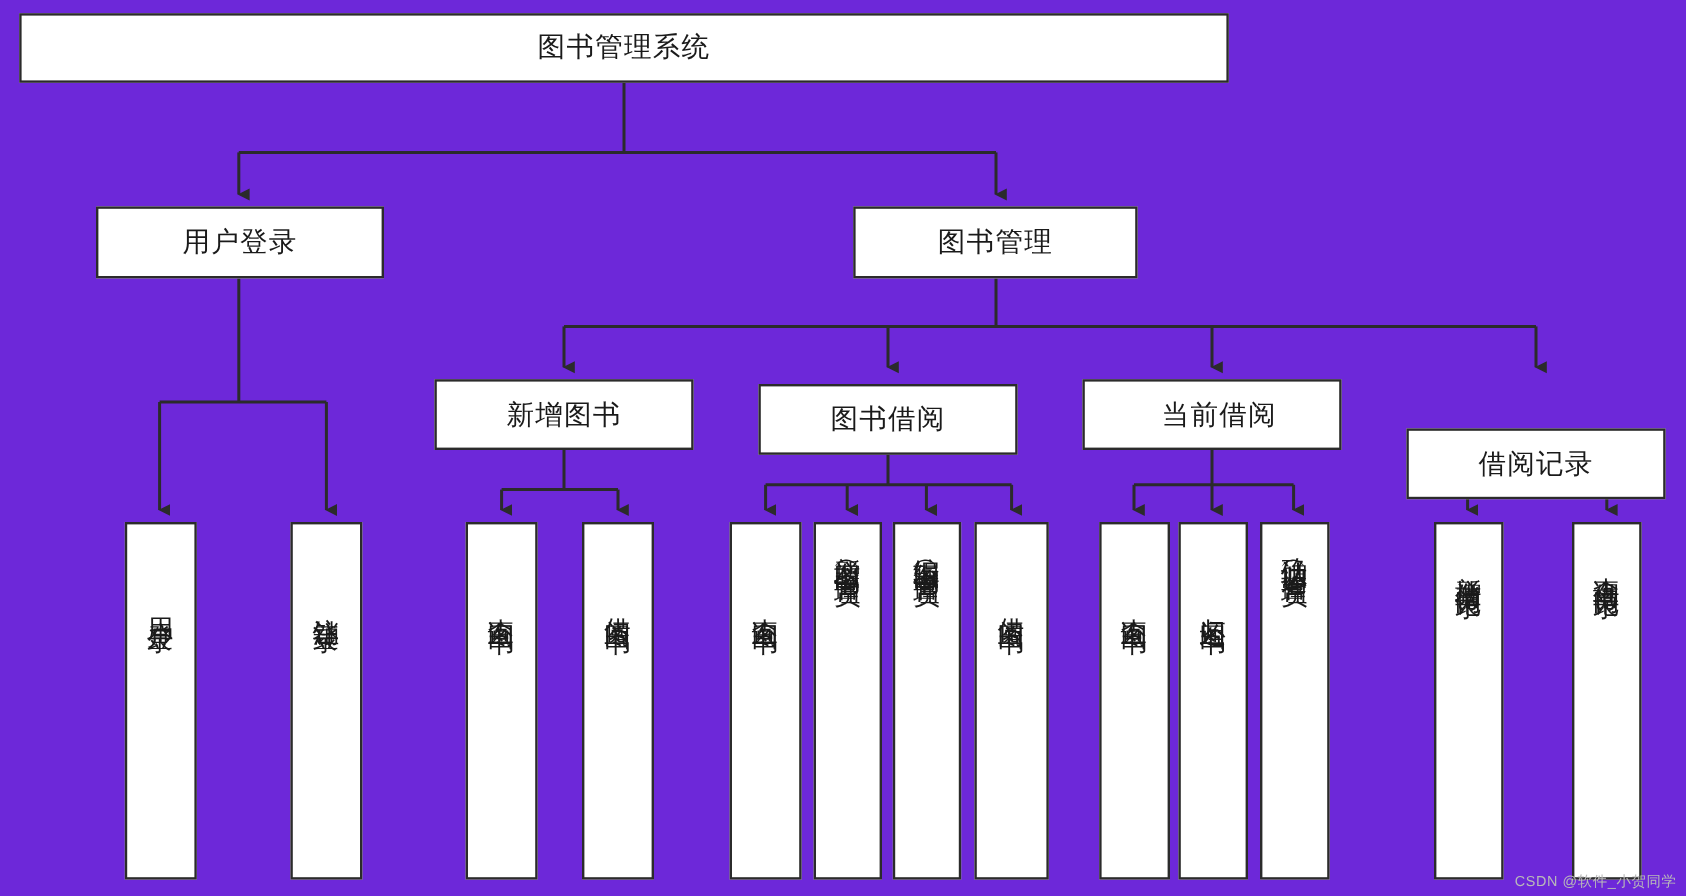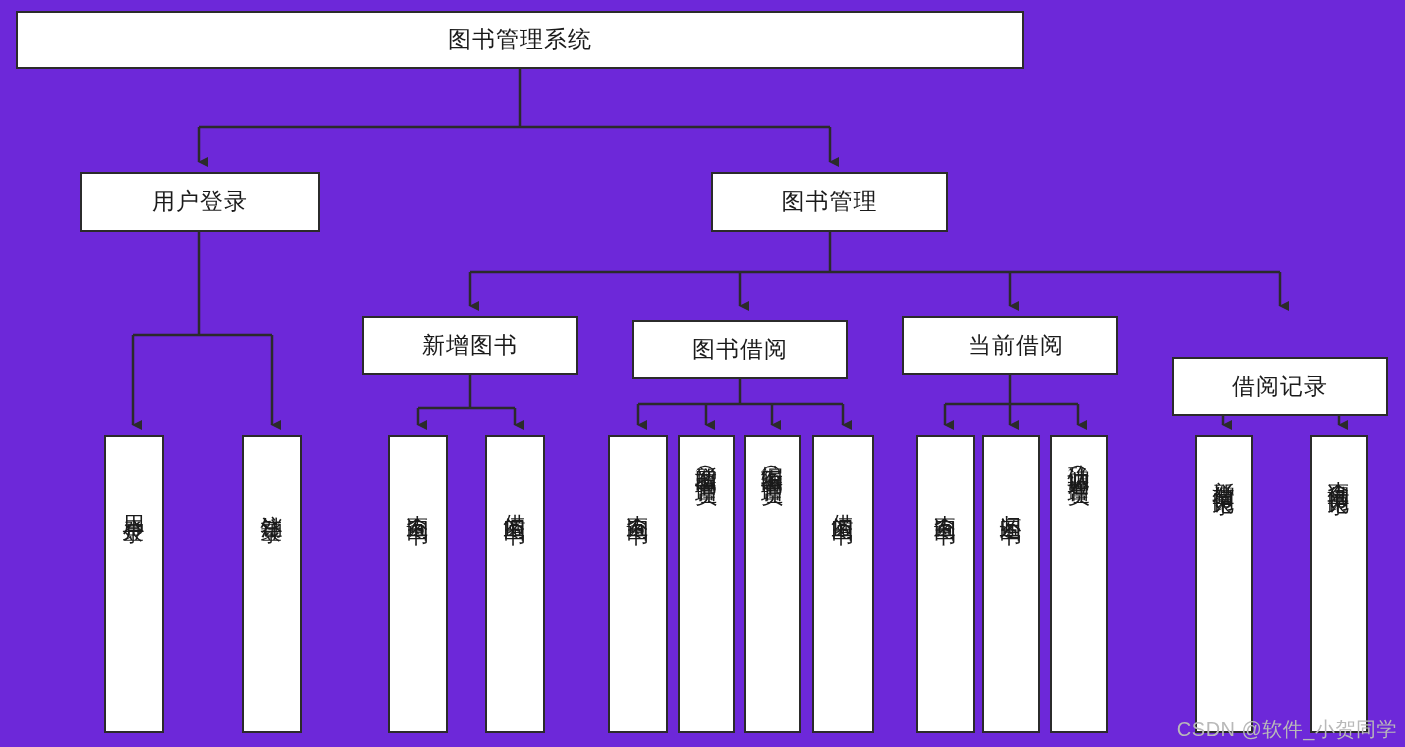--- a/index.html
+++ b/index.html
@@ -61,21 +61,21 @@
   .node.vert.midtall .vtext {
     margin-top: 18px;
   }
   .node.vert.midtop .vtext {
     margin-top: 2px;
   }
   #watermark {
     position: absolute;
     right: 8px;
     bottom: 4px;
-    font-size: 20px;
+    font-size: 12px;
     color: #b9b9b9;
     letter-spacing: 0.5px;
     white-space: nowrap;
   }
 </style>
 </head>
 <body>
 
 <div id="canvas">
 

